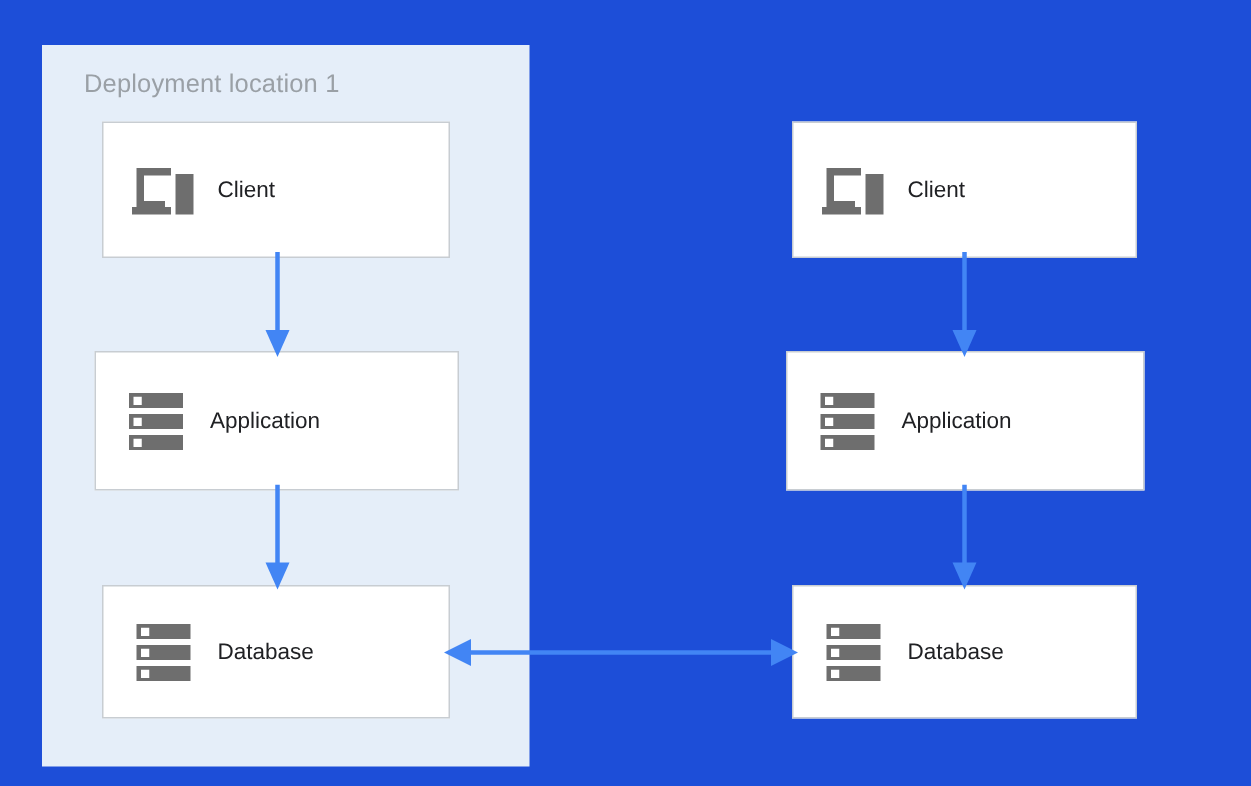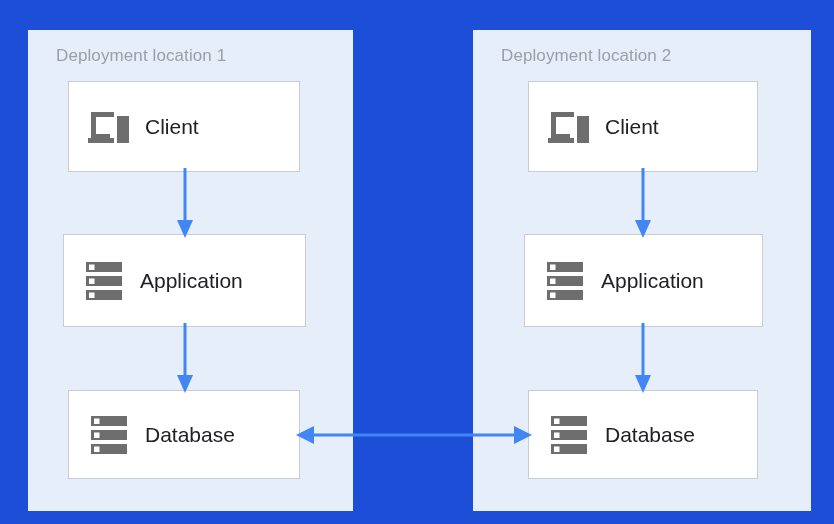--- a/index.html
+++ b/index.html
@@ -53,21 +53,21 @@
     flex: 0 0 auto;
     margin-left: 17px;
     width: 46px;
     height: 46px;
     display: flex;
     align-items: center;
     justify-content: center;
   }
   .node-label {
     margin-left: 13px;
-    font-size: 21px;
+    font-size: 15px;
     color: #202124;
     white-space: nowrap;
   }
 
   
   #node-client-1 { left: 68px; top: 81px;  width: 232px; height: 91px; }
   #node-app-1    { left: 63px; top: 234px; width: 243px; height: 93px; }
   #node-db-1     { left: 68px; top: 390px; width: 232px; height: 89px; }
 
   
@@ -129,23 +129,20 @@
         <rect x="5" y="4.5" width="5.5" height="5.5" fill="#ffffff"></rect>
         <rect x="2" y="16" width="36" height="10" fill="#6e6e6e"></rect>
         <rect x="5" y="18.5" width="5.5" height="5.5" fill="#ffffff"></rect>
         <rect x="2" y="30" width="36" height="10" fill="#6e6e6e"></rect>
         <rect x="5" y="32.5" width="5.5" height="5.5" fill="#ffffff"></rect>
       </svg>
     </span>
     <span class="node-label">Database</span>
   </div>
 
-  <div class="zone" id="zone-2">
-    <div class="zone-title">Deployment location 2</div>
-  </div>
 
   <div class="node" id="node-client-2">
     <span class="node-icon">
       <svg width="44" height="40" viewBox="0 0 44 40" aria-hidden="true">
         <path d="M4 5 h23 v5 H9 v17 h14 v5 H4 Z" fill="#6e6e6e"></path>
         <rect x="1" y="31" width="26" height="5" fill="#6e6e6e"></rect>
         <path d="M30 9 h12 v27 h-12 Z M33.5 13 h5 v19 h-5 Z" fill="#6e6e6e"></path>
       </svg>
     </span>
     <span class="node-label">Client</span>

